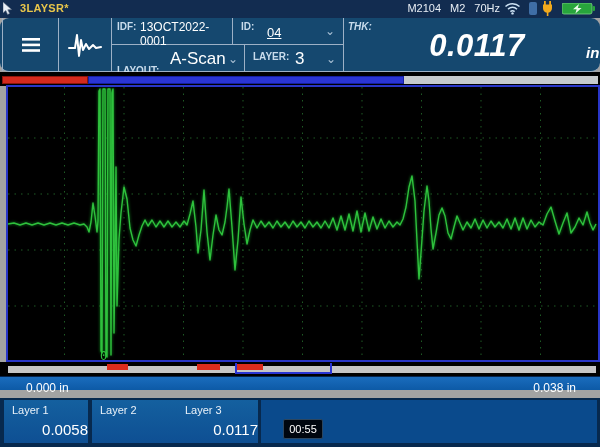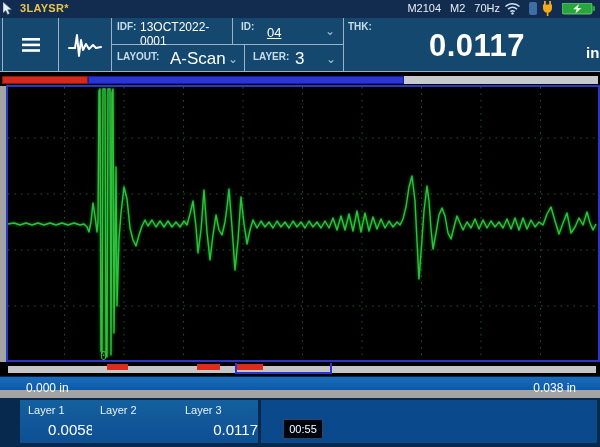--- a/index.html
+++ b/index.html
@@ -4,21 +4,21 @@
 <style>
   html,body{margin:0;padding:0;background:#000;}
   #screen{position:relative;width:600px;height:447px;background:#a3a3a3;overflow:hidden;
           font-family:"Liberation Sans",sans-serif;-webkit-font-smoothing:antialiased;}
   .abs{position:absolute;}
   
   #topbar{left:0;top:0;width:600px;height:18px;background:#122c50;}
   #title{left:20px;top:2px;font-size:11px;font-weight:bold;color:#e9c64b;letter-spacing:.3px;}
   #status{right:100px;top:2px;font-size:11px;color:#e8eef5;display:flex;gap:9px;}
   
-  #header{left:0;top:18px;width:600px;height:54px;background:#15486f;border-bottom:1px solid #9db1c6;box-sizing:border-box;}
+  #header{left:0;top:18px;width:600px;height:54px;background:#15486f;border-bottom:1px solid #9db1c6;box-sizing:border-box;border-radius:9px;}
   .hcell{border-right:1px solid #9db1c6;box-sizing:border-box;}
   #menu-btn{left:2px;top:0;width:57px;height:53px;display:flex;align-items:center;justify-content:center;}
   #wave-btn{left:59px;top:0;width:53px;height:53px;display:flex;align-items:center;justify-content:center;}
   .fld-label{font-size:10px;color:#c9dcec;font-weight:bold;}
   .fld-value{color:#fff;}
   .chev{color:#a9c0d4;font-size:12px;line-height:10px;}
   .row-border{border-bottom:1px solid #9db1c6;box-sizing:border-box;}
   
   #range-strip{left:0;top:72px;width:600px;height:14px;background:#000;}
   #range-track{left:2px;top:4px;width:596px;height:8px;background:#c6cacc;}
@@ -104,31 +104,31 @@
       <span class="abs fld-label" style="left:5px;top:3px;">IDF:</span>
       <span class="abs fld-value" style="left:28px;top:2px;font-size:12px;">13OCT2022-0001</span>
     </div>
     <div class="abs row-border" style="left:233px;top:0;width:111px;height:27px;border-right:1px solid #9db1c6;">
       <span class="abs fld-label" style="left:8px;top:3px;text-align:right;">ID:</span>
       <span class="abs fld-value" style="left:34px;top:7px;font-size:13px;text-decoration:underline;">04</span>
       <span class="abs chev" style="right:8px;top:8px;">⌄</span>
     </div>
 
     <div class="abs" style="left:112px;top:27px;width:133px;height:26px;border-right:1px solid #9db1c6;box-sizing:border-box;">
-      <span class="abs fld-label" style="left:5px;top:6px;text-align:right;">LAYOUT:</span>
+      <span class="abs fld-label" style="left:5px;top:20px;text-align:right;">LAYOUT:</span>
       <span class="abs fld-value" style="left:58px;top:4px;font-size:17px;">A-Scan</span>
       <span class="abs chev" style="right:6px;top:9px;">⌄</span>
     </div>
     <div class="abs" style="left:245px;top:27px;width:99px;height:26px;border-right:1px solid #9db1c6;box-sizing:border-box;">
       <span class="abs fld-label" style="left:8px;top:6px;">LAYER:</span>
       <span class="abs fld-value" style="left:50px;top:4px;font-size:17px;">3</span>
       <span class="abs chev" style="right:7px;top:9px;">⌄</span>
     </div>
 
-    <div class="abs" style="left:344px;top:0;width:256px;height:56px;">
+    <div class="abs" style="left:344px;top:0;width:256px;height:56px;font-style:italic;">
       <span class="abs fld-label" style="left:4px;top:3px;">THK:</span>
       <span class="abs" style="left:58px;top:10px;width:150px;text-align:center;font-size:31px;font-weight:bold;color:#fff;letter-spacing:.5px;">0.0117</span>
       <span class="abs" style="left:242px;top:26px;font-size:15px;font-weight:bold;color:#fff;">in</span>
     </div>
   </div>
 
   <div class="abs" id="range-strip">
     <div class="abs" id="range-track" style="background: rgb(198, 202, 204);">
         <div class="abs" style="left: 0px; top: 0px; width: 86px; height: 8px; background: rgb(212, 42, 30); border: 1px solid rgb(140, 21, 12); box-sizing: border-box;"></div>
         <div class="abs" style="left: 86px; top: 0px; width: 316px; height: 8px; background: rgb(42, 53, 212); border: 1px solid rgb(20, 31, 158); box-sizing: border-box;"></div>
@@ -164,21 +164,21 @@
       <div class="abs" style="left: 197px; top: 2px; width: 23px; height: 6px; background: rgb(220, 44, 28);"></div>
       <div class="abs" style="left: 237px; top: 2px; width: 26px; height: 6px; background: rgb(220, 44, 28);"></div>
     </div>
 
   <div class="abs" id="scalebar">
     <span class="abs scale-txt" style="left:26px;">0.000 in</span>
     <span class="abs scale-txt" style="right:24px;">0.038 in</span>
   </div>
 
   <div class="abs" id="bottom">
-    <div class="abs layer-cell" style="left:20px;width:74px;">
+    <div class="abs layer-cell" style="left:4px;width:84px;">
       <span class="abs layer-label">Layer 1</span>
       <span class="abs layer-value">0.0058</span>
     </div>
     <div class="abs layer-cell" style="left:92px;width:95px;">
       <span class="abs layer-label">Layer 2</span>
     </div>
     <div class="abs layer-cell" style="left:177px;width:81px;">
       <span class="abs layer-label">Layer 3</span>
       <span class="abs layer-value">0.0117</span>
     </div>

